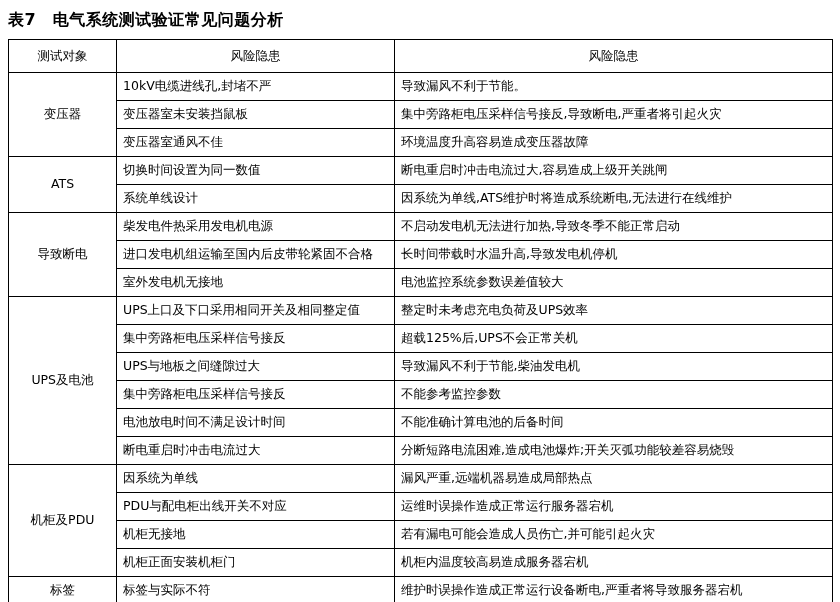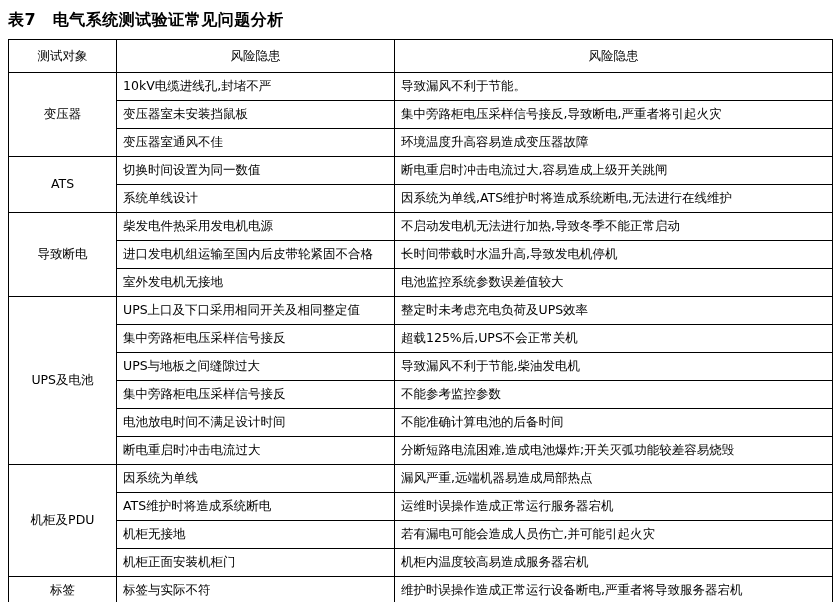--- a/index.html
+++ b/index.html
@@ -139,21 +139,21 @@
         <tr>
           <td class="prob">断电重启时冲击电流过大</td>
           <td class="risk">分断短路电流困难,造成电池爆炸;开关灭弧功能较差容易烧毁</td>
         </tr>
         <tr>
           <td class="obj" rowspan="4">机柜及PDU</td>
           <td class="prob">因系统为单线</td>
           <td class="risk">漏风严重,远端机器易造成局部热点</td>
         </tr>
         <tr>
-          <td class="prob">ATS维护时将造成系统断电</td>
+          <td class="prob">PDU与配电柜出线开关不对应</td>
           <td class="risk">运维时误操作造成正常运行服务器宕机</td>
         </tr>
         <tr>
           <td class="prob">机柜无接地</td>
           <td class="risk">若有漏电可能会造成人员伤亡,并可能引起火灾</td>
         </tr>
         <tr>
           <td class="prob">机柜正面安装机柜门</td>
           <td class="risk">机柜内温度较高易造成服务器宕机</td>
         </tr>

